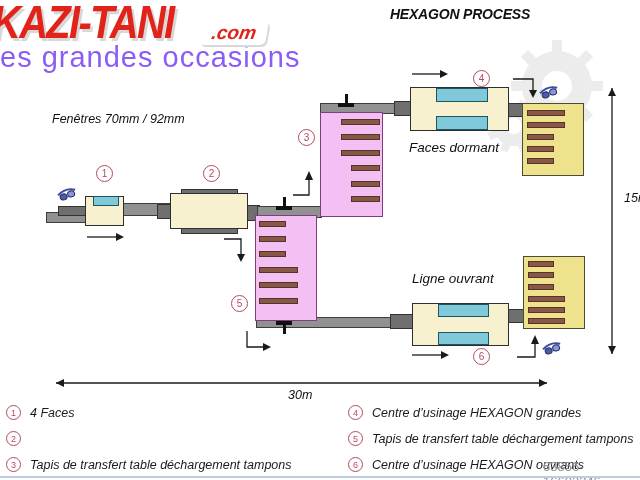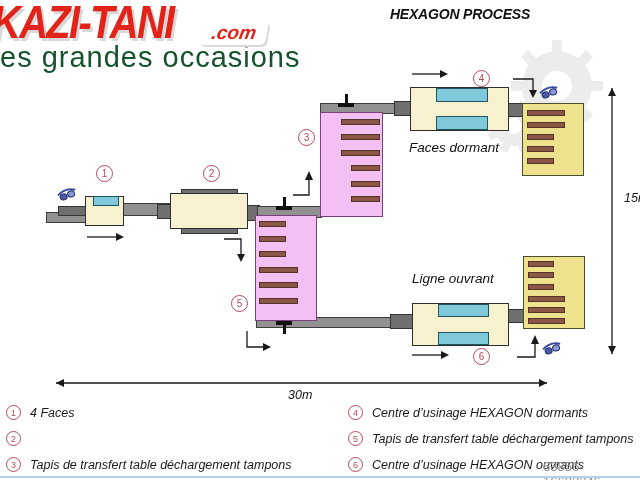--- a/index.html
+++ b/index.html
@@ -7,21 +7,21 @@
           font-family:"Liberation Sans",sans-serif;color:#111;}
   .abs{position:absolute;}
   
   .brand{position:absolute;left:-8px;top:-6px;font-size:47px;font-weight:bold;font-style:italic;
          color:#e2231a;letter-spacing:-2px;white-space:nowrap;transform:scaleX(.85);
          transform-origin:0 0;text-shadow:3px 3px 0 #d8d8d8;z-index:8;}
   .combadge{position:absolute;left:201px;top:21px;width:66px;height:24px;background:#fff;
             border-radius:5px;transform:skewX(-10deg);box-shadow:2px 2px 0 #d8d8d8;
             display:flex;align-items:center;justify-content:center;z-index:9;}
   .combadge span{color:#e2231a;font-size:19px;font-weight:bold;font-style:italic;}
-  .tagline{position:absolute;left:0px;top:41px;font-size:29px;color:#14532d;
+  .tagline{position:absolute;left:0px;top:41px;font-size:29px;color:#8b5cf6;
            letter-spacing:1px;white-space:nowrap;z-index:8;}
   
   .title{position:absolute;left:312px;top:5px;width:296px;text-align:center;font-size:14px;
          font-weight:bold;font-style:italic;line-height:19px;letter-spacing:-.2px;z-index:8;}
   .note{position:absolute;font-style:italic;font-size:12.5px;white-space:nowrap;z-index:8;}
   
   .conv{position:absolute;background:#919191;border:1px solid #3d3d3d;z-index:2;}
   .conn{position:absolute;background:#6f6f6f;border:1px solid #333;z-index:2;}
   .machine{position:absolute;background:#f8f1d0;border:1.5px solid #2e2e2e;z-index:4;}
   .slot{position:absolute;background:#7fc9da;border:1px solid #1d5561;z-index:4;}
@@ -80,20 +80,21 @@
   <div class="brand">KAZI-TANI</div>
   <div class="combadge">
     <span>.com</span>
   </div>
   <div class="tagline">es grandes occasions</div>
 
   <div class="title">
     <div>HEXAGON PROCESS</div>
   </div>
 
+  <div class="note" style="left:52px;top:112px">Fenêtres 70mm / 92mm</div>
 
   <div class="conv" style="left:46px;top:212px;width:40px;height:9px"></div>
   <div class="conn" style="left:58px;top:206px;width:27px;height:8px"></div>
   <div class="conv" style="left:122px;top:203px;width:49px;height:11px"></div>
   <div class="conn" style="left:157px;top:204px;width:13px;height:13px"></div>
   <div class="conn" style="left:245px;top:205px;width:13px;height:14px"></div>
   <div class="conv" style="left:257px;top:206px;width:63px;height:10px"></div>
   <div class="conv" style="left:320px;top:103px;width:75px;height:9px"></div>
   <div class="conn" style="left:394px;top:101px;width:16px;height:13px"></div>
   <div class="conn" style="left:507px;top:103px;width:15px;height:12px"></div>
@@ -223,21 +224,21 @@
   </div>
   <div class="lrow" style="left:6px;top:431px">
     <span class="lnum">2</span>
   </div>
   <div class="lrow" style="left:6px;top:457px">
     <span class="lnum">3</span>
     <span class="ltext">Tapis de transfert table déchargement tampons</span>
   </div>
   <div class="lrow" style="left:348px;top:405px">
     <span class="lnum">4</span>
-    <span class="ltext">Centre d’usinage HEXAGON dormants</span>
+    <span class="ltext">Centre d’usinage HEXAGON grandes</span>
   </div>
   <div class="lrow" style="left:348px;top:431px">
     <span class="lnum">5</span>
     <span class="ltext">Tapis de transfert table déchargement tampons</span>
   </div>
   <div class="lrow" style="left:348px;top:457px">
     <span class="lnum">6</span>
     <span class="ltext">Centre d’usinage HEXAGON ouvrants</span>
   </div>
 

